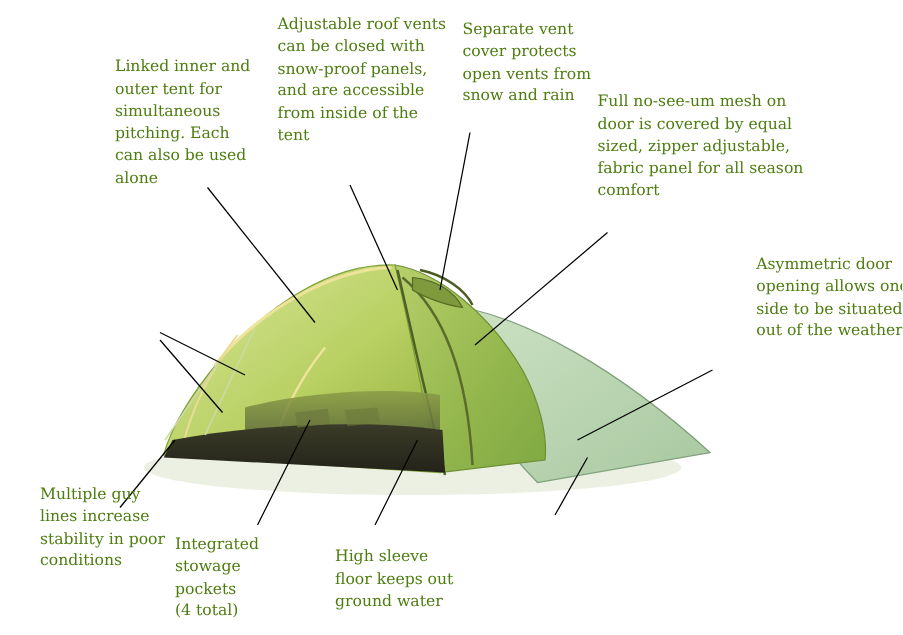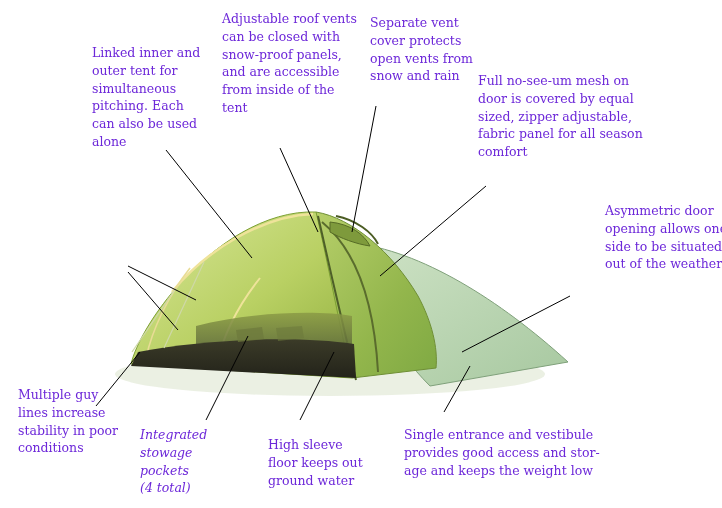--- a/index.html
+++ b/index.html
@@ -13,21 +13,21 @@
     height: 508px;
     overflow: hidden;
     background: #ffffff;
     font-family: "DejaVu Serif", serif;
   }
   .callout {
     position: absolute;
     font-family: "DejaVu Serif", serif;
     font-size: 12.5px;
     line-height: 1.42;
-    color: #6d28d9;
+    color: #4d7c0f;
     white-space: pre-line;
   }
   svg.lines {
     position: absolute;
     left: 0;
     top: 0;
     width: 722px;
     height: 508px;
     pointer-events: none;
   }
@@ -141,31 +141,28 @@
 cover protects
 open vents from
 snow and rain</div>
 
   <div class="callout" style="left:568px; top:202px; width:130px;margin-left:37px;">Asymmetric door
 opening allows one
 side to be situated
 out of the weather</div>
 
 
-  <div class="callout" style="left:18px; top:386px; width:116px;">Multiple guy
+  <div class="callout" style="left:32px; top:386px; width:116px;">Multiple guy
 lines increase
 stability in poor
 conditions</div>
 
-  <div class="callout" style="left:140px; top:426px; width:92px;font-style:italic;">Integrated
+  <div class="callout" style="left:140px; top:426px; width:92px;">Integrated
 stowage
 pockets
 (4 total)</div>
 
   <div class="callout" style="left:268px; top:436px; width:112px;">High sleeve
 floor keeps out
 ground water</div>
 
-  <div class="callout" style="left:404px; top:426px; width:200px;">Single entrance and vestibule
-provides good access and stor-
-age and keeps the weight low</div>
 
 </div>
 
 </body></html>

